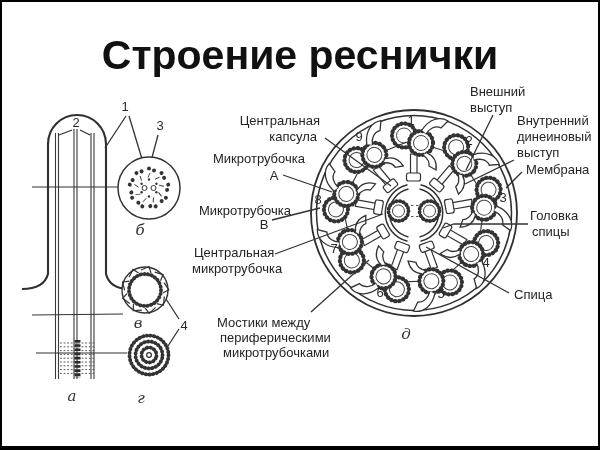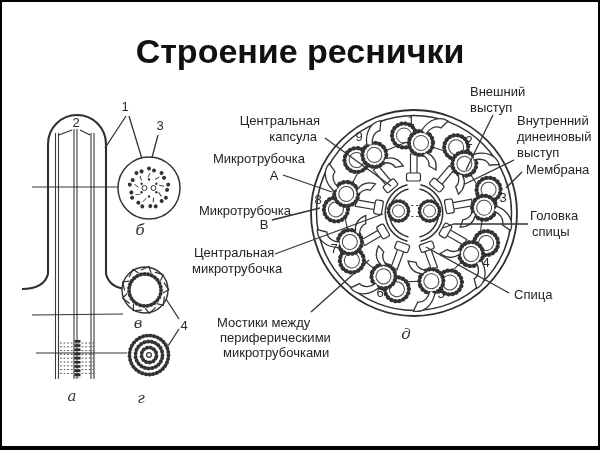--- a/index.html
+++ b/index.html
@@ -3,21 +3,21 @@
 <meta charset="utf-8">
 <style>
   html,body{margin:0;padding:0;background:#888;}
   .slide{
     position:relative;width:600px;height:450px;box-sizing:border-box;
     background:#ffffff;border:2px solid #000;border-bottom-width:4px;
     font-family:"Liberation Sans",sans-serif;overflow:hidden;
   }
   .title{
     position:absolute;top:30px;left:0;width:100%;
-    text-align:center;font-size:34px;font-weight:bold;color:#111;
+    text-align:center;font-size:41px;font-weight:bold;color:#111;
     letter-spacing:0px;
   }
   svg{position:absolute;left:0;top:0;}
   svg text{font-family:"Liberation Sans",sans-serif;fill:#242424;font-size:13px;}
   svg text.num{font-size:13px;fill:#2a2a2a;}
   svg text.panel{font-family:"DejaVu Serif",serif;font-style:italic;font-size:15px;fill:#333;}
   .bead{fill:#fff;stroke:#333;stroke-width:4.2;stroke-dasharray:0.5 3.6;stroke-linecap:round;}
   .bead-s{fill:#fff;stroke:#333;stroke-width:3.8;stroke-dasharray:0.5 3.2;stroke-linecap:round;}
   .thin{fill:none;stroke:#444;stroke-width:1;}
   .ln{stroke:#333;stroke-width:1.3;fill:none;}

